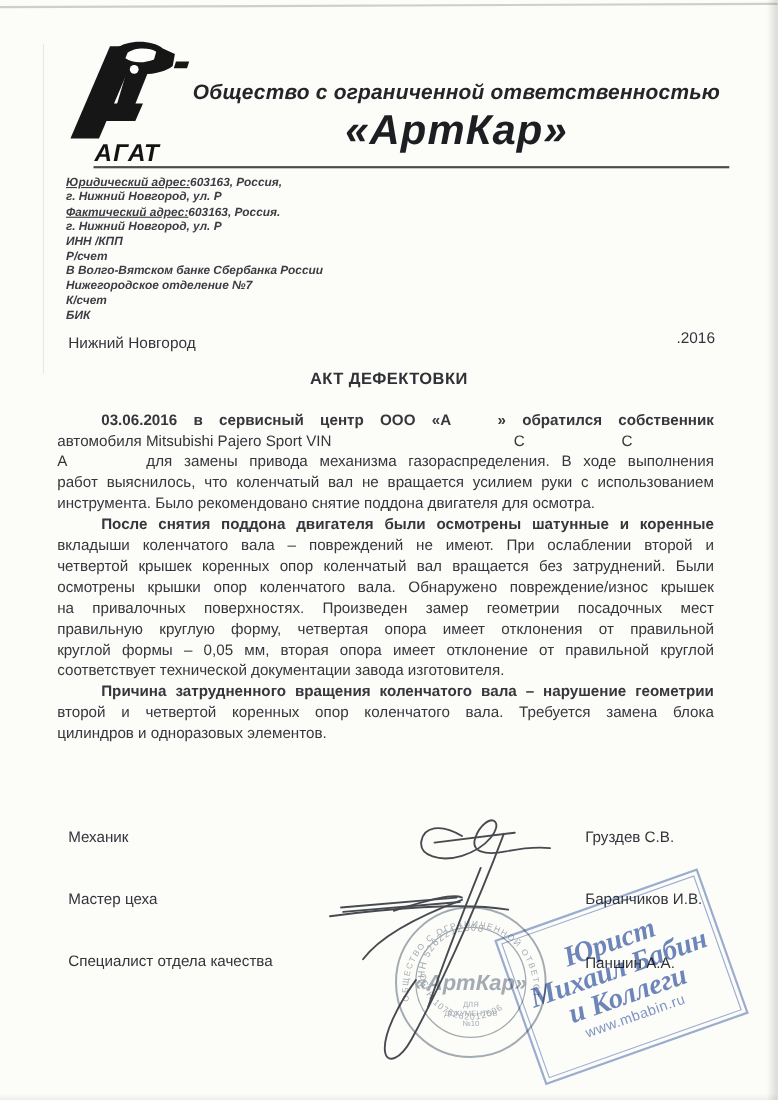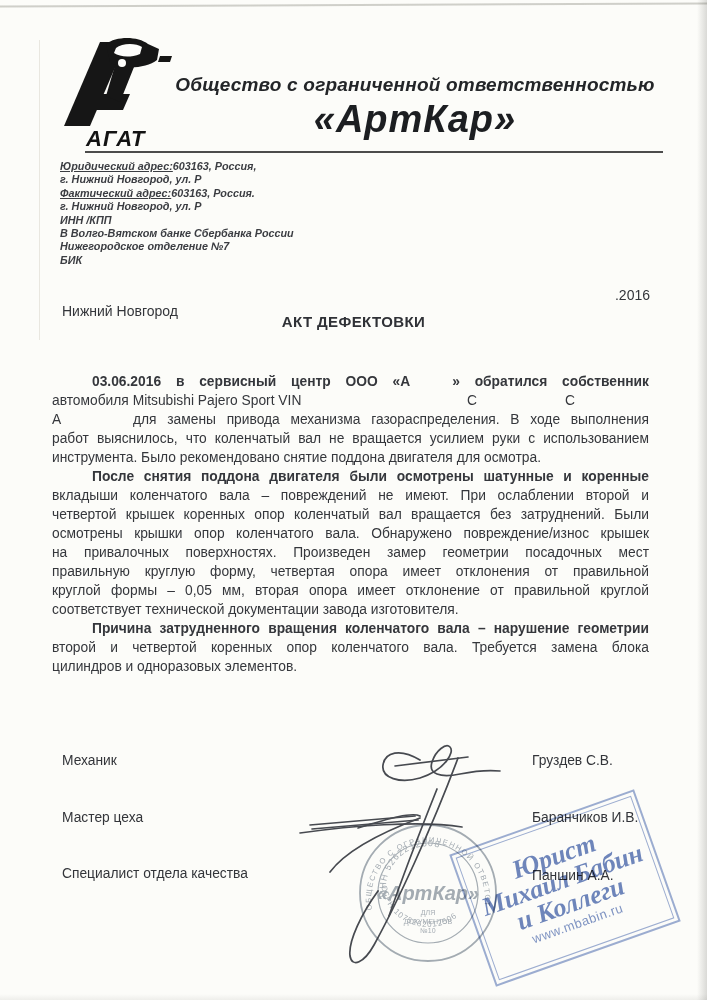--- a/index.html
+++ b/index.html
@@ -22,22 +22,22 @@
             font-size:38px;font-weight:bold;font-style:italic;color:#1c1e21;letter-spacing:1px;}
   .head-rule{position:absolute;left:85px;top:151px;width:578px;height:2px;background:#4c4c4c;}
 
   
   .requisites{position:absolute;left:60px;top:160px;width:330px;font-size:10.8px;
               font-weight:bold;font-style:italic;color:#3b3d42;line-height:13.4px;}
   .req-label{text-decoration:underline;text-underline-offset:1px;}
 
   
   .city{position:absolute;left:62px;top:303px;font-size:14px;color:#33353a;}
-  .doc-date{position:absolute;left:560px;top:287px;width:90px;text-align:right;font-size:14px;color:#33353a;}
-  .doc-title{position:absolute;left:0;top:313px;width:707px;text-align:center;
+  .doc-date{position:absolute;left:560px;top:299px;width:90px;text-align:right;font-size:14px;color:#33353a;}
+  .doc-title{position:absolute;left:0;top:336px;width:707px;text-align:center;
              font-size:15px;font-weight:bold;letter-spacing:.4px;color:#2f3136;}
 
   
   .bodytext{position:absolute;left:52px;top:372px;width:597px;font-size:13.8px;color:#35373c;}
   .bl{height:19px;line-height:19px;}
   .jl{text-align:justify;text-align-last:justify;}
   .ll{text-align:left;text-align-last:left;}
   .ind{text-indent:40px;font-weight:bold;}
   .rel{position:relative;}
   .abs{position:absolute;top:0;}
@@ -90,22 +90,24 @@
   <div class="org-type">Общество с ограниченной ответственностью</div>
   <div class="org-name">«АртКар»</div>
   <div class="head-rule"></div>
 
   <div class="requisites">
     <div><span class="req-label">Юридический адрес:</span><span>603163, Россия,</span></div>
     <div><span class="req-label"></span><span>г. Нижний Новгород, ул. Р</span></div>
     <div><span class="req-label">Фактический адрес:</span><span>603163, Россия.</span></div>
     <div><span class="req-label"></span><span>г. Нижний Новгород, ул. Р</span></div>
     <div><span class="req-label"></span><span>ИНН /КПП</span></div>
+    <div><span class="req-label"></span><span>Р/счет</span></div>
     <div><span class="req-label"></span><span>В Волго-Вятском банке Сбербанка России</span></div>
     <div><span class="req-label"></span><span>Нижегородское отделение №7</span></div>
+    <div><span class="req-label"></span><span>К/счет</span></div>
     <div><span class="req-label"></span><span>БИК</span></div>
   </div>
 
   <div class="city">Нижний Новгород</div>
   <div class="doc-date">.2016</div>
   <div class="doc-title">АКТ ДЕФЕКТОВКИ</div>
 
   <div class="bodytext">
     <div>
       <div class="bl jl ind"><span>03.06.2016 в сервисный центр ООО «А</span><span class="gap1"></span><span>» обратился собственник</span></div>

